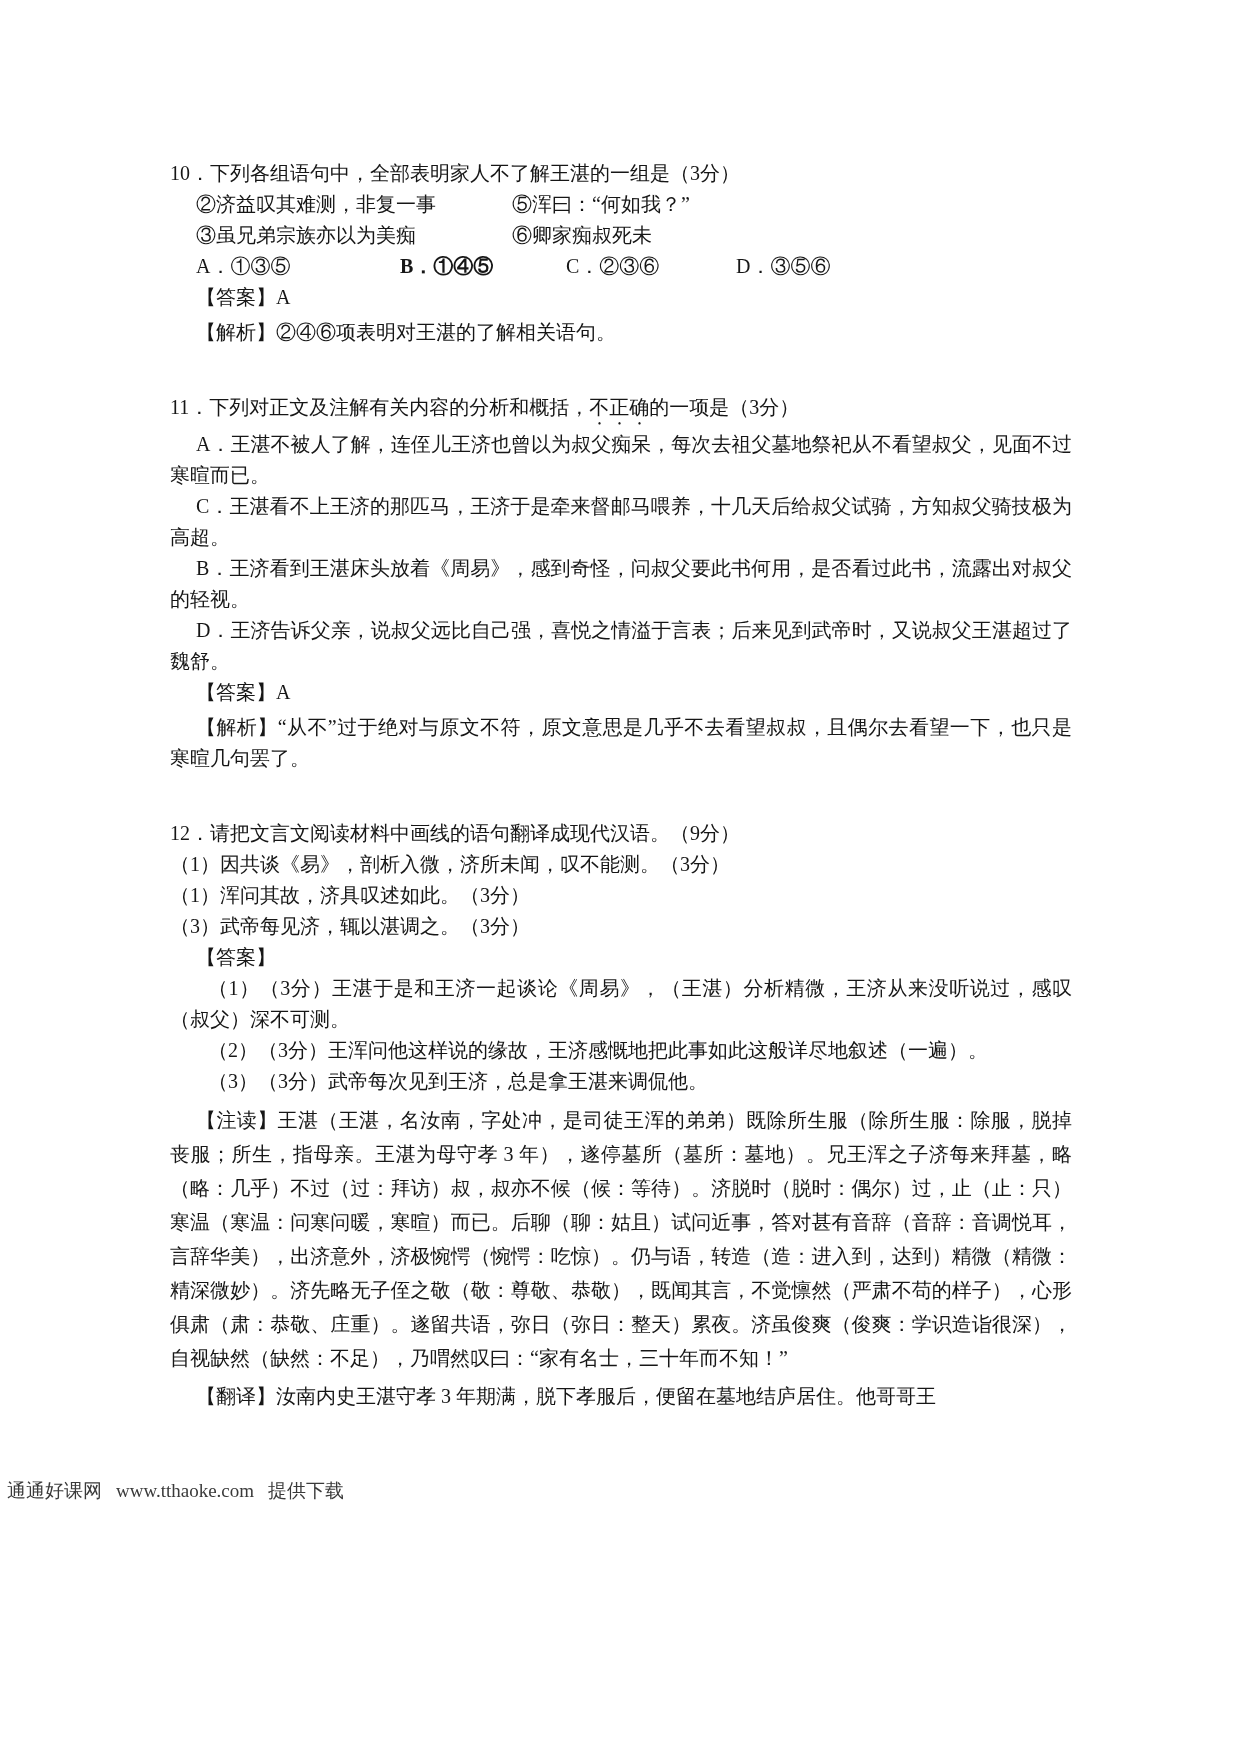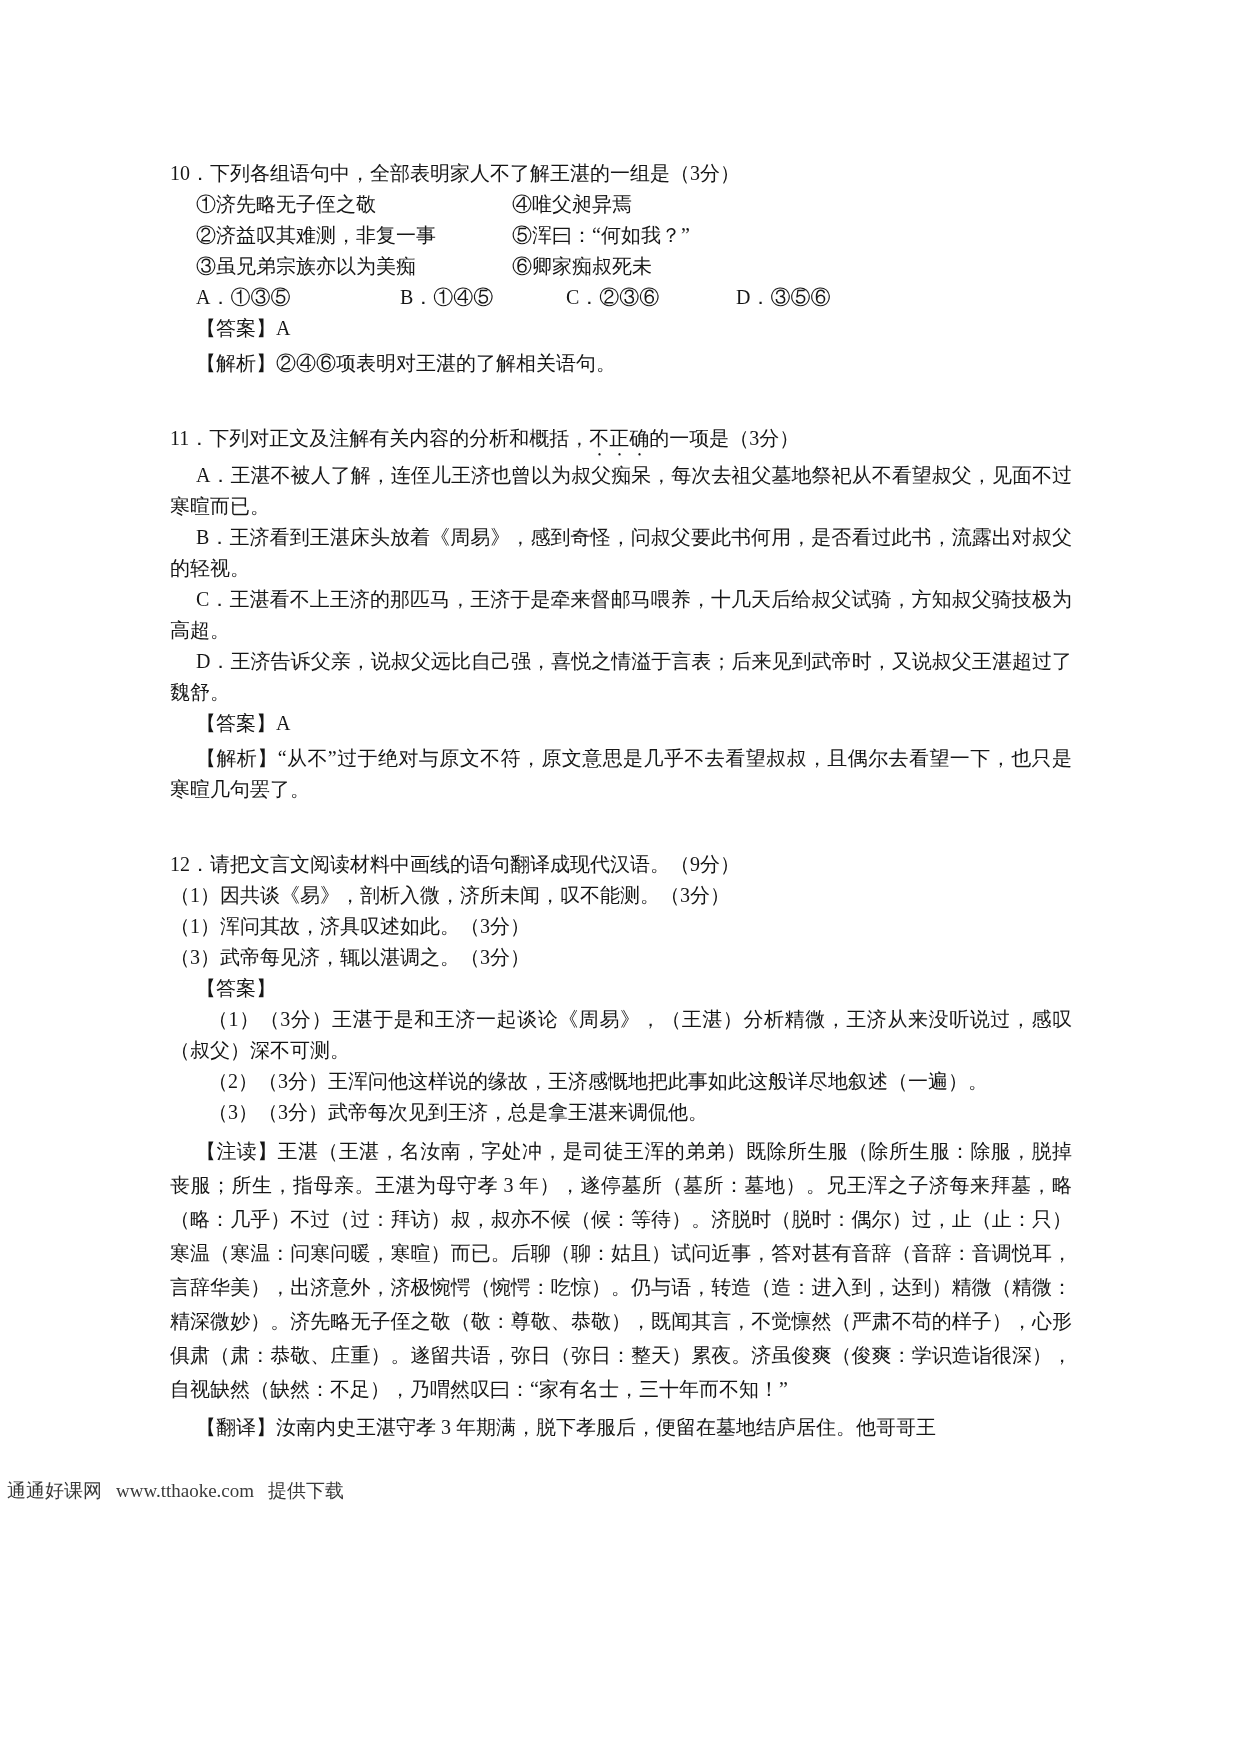--- a/index.html
+++ b/index.html
@@ -27,21 +27,21 @@
 
   .ti  { text-indent: 26px; }   
   .ti2 { text-indent: 38px; }   
 
   .pair-row { display: flex; padding-left: 26px; }
   .pair-row .col-left  { width: 316px; flex: 0 0 316px; }
   .pair-row .col-right { flex: 1 1 auto; }
 
   .options-row { display: flex; padding-left: 26px; }
   .options-row span:nth-child(1) { width: 204px; }
-  .options-row span:nth-child(2) { width: 166px; }
+  .options-row span:nth-child(2) { width: 166px; font-weight: bold; }
   .options-row span:nth-child(3) { width: 170px; }
   .options-row span:nth-child(4) { width: auto; }
 
   .analysis { margin-top: 4px; }
 
   .emph {
     -webkit-text-emphasis: filled dot;
     -webkit-text-emphasis-position: under;
     text-emphasis: filled dot;
     text-emphasis-position: under left;
@@ -64,24 +64,20 @@
 </style>
 </head>
 <body>
 
 <div class="page">
 
   <section class="q">
     <p>10．下列各组语句中，全部表明家人不了解王湛的一组是（3分）</p>
 
     <div class="pair-row">
-      <span class="col-left">①济先略无子侄之敬</span>
-      <span class="col-right">④唯父昶异焉</span>
-    </div>
-    <div class="pair-row">
       <span class="col-left">②济益叹其难测，非复一事</span>
       <span class="col-right">⑤浑曰：“何如我？”</span>
     </div>
     <div class="pair-row">
       <span class="col-left">③虽兄弟宗族亦以为美痴</span>
       <span class="col-right">⑥卿家痴叔死未</span>
     </div>
 
     <div class="options-row">
       <span>A．①③⑤</span>
@@ -91,22 +87,22 @@
     </div>
 
     <p class="ti">【答案】A</p>
     <p class="ti analysis">【解析】②④⑥项表明对王湛的了解相关语句。</p>
   </section>
 
   <section class="q">
     <p><span>11．下列对正文及注解有关内容的分析和概括，</span><span class="emph">不正确</span><span>的一项是（3分）</span></p>
 
     <p class="ti">A．王湛不被人了解，连侄儿王济也曾以为叔父痴呆，每次去祖父墓地祭祀从不看望叔父，见面不过寒暄而已。</p>
+    <p class="ti">C．王湛看不上王济的那匹马，王济于是牵来督邮马喂养，十几天后给叔父试骑，方知叔父骑技极为高超。</p>
     <p class="ti">B．王济看到王湛床头放着《周易》，感到奇怪，问叔父要此书何用，是否看过此书，流露出对叔父的轻视。</p>
-    <p class="ti">C．王湛看不上王济的那匹马，王济于是牵来督邮马喂养，十几天后给叔父试骑，方知叔父骑技极为高超。</p>
     <p class="ti">D．王济告诉父亲，说叔父远比自己强，喜悦之情溢于言表；后来见到武帝时，又说叔父王湛超过了魏舒。</p>
 
     <p class="ti">【答案】A</p>
     <p class="ti analysis">【解析】“从不”过于绝对与原文不符，原文意思是几乎不去看望叔叔，且偶尔去看望一下，也只是寒暄几句罢了。</p>
   </section>
 
   <section class="q">
     <p>12．请把文言文阅读材料中画线的语句翻译成现代汉语。（9分）</p>
 
     <p>（1）因共谈《易》，剖析入微，济所未闻，叹不能测。（3分）</p>

